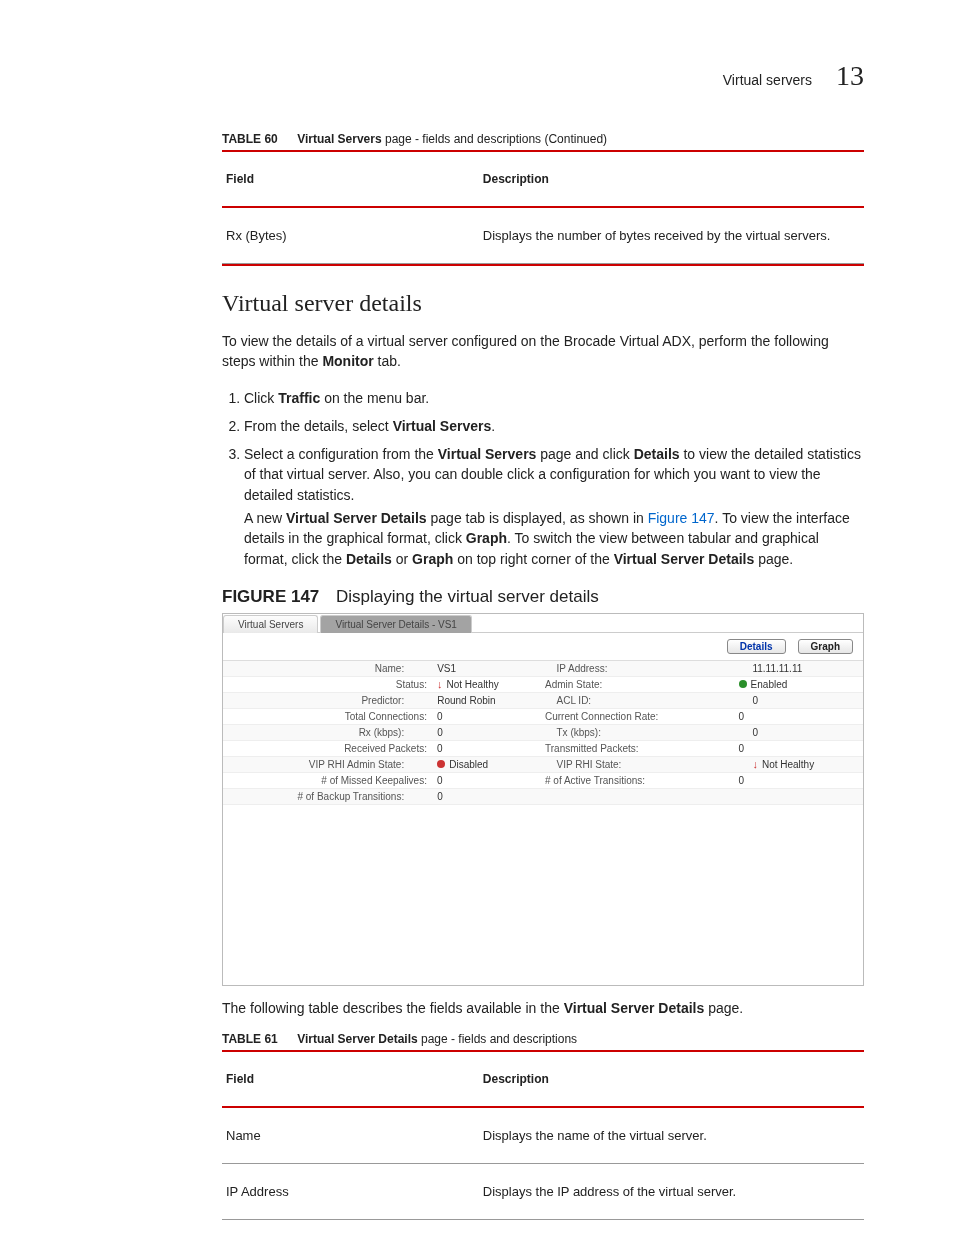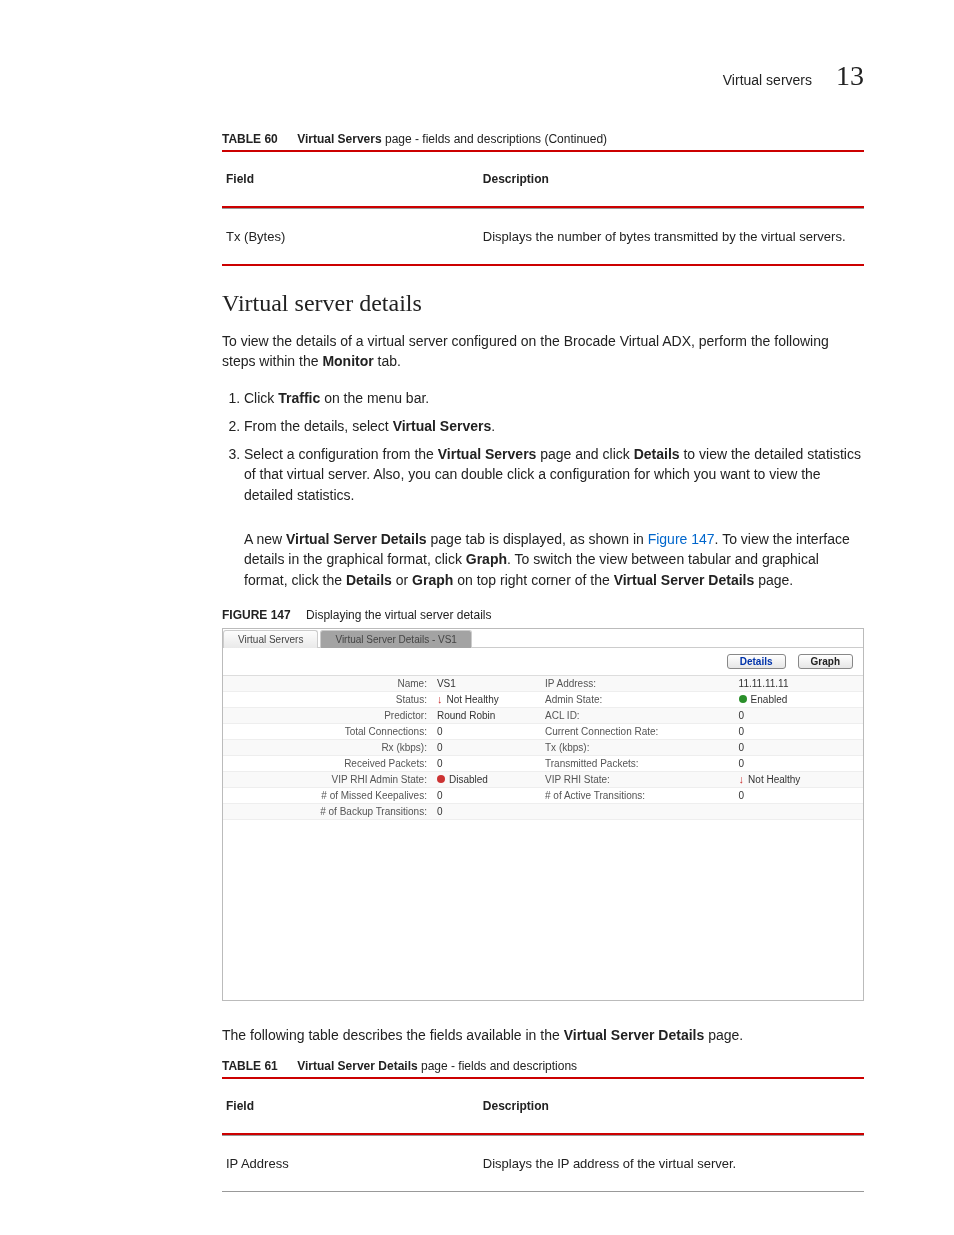--- a/index.html
+++ b/index.html
@@ -67,21 +67,21 @@
     font-size: 14px;
     line-height: 1.45;
   }
   ol {
     padding-left: 22px;
   }
   ol li { margin-bottom: 8px; }
   .bold { font-weight: bold; }
   .link { color: #0066cc; }
   .fig-caption {
-    font-size: 12px;
+    font-size: 17px;
     font-weight: bold;
     margin: 18px 0 6px 0;
   }
   .fig-caption .fnum { margin-right: 12px; }
   .fig-caption .fcap { font-weight: normal; }
   
   .figure-box {
     border: 1px solid #bbb;
     font-size: 10px;
     color: #555;
@@ -128,21 +128,21 @@
   .fig-btn.primary {
     color: #0033aa;
   }
   .fig-grid {
     background: #fff;
   }
   .fig-row {
     display:flex;
     border-bottom: 1px solid #eee;
   }
-  .fig-row.alt { background: #f9f9f9; }
+  .fig-row.alt { background: #f9f9f9; gap: 23px; }
   .fig-cell-l {
     width: 33%;
     text-align: right;
     padding: 2px 6px 2px 2px;
     color: #555;
     font-size: 10px;
   }
   .fig-cell-v {
     width: 17%;
     text-align: center;
@@ -200,27 +200,27 @@
         <tr class="hr-red">
           <td colspan="2"></td>
         </tr>
     <tr>
       <th style="width:40%">Field</th>
       <th>Description</th>
     </tr>
     <tr class="hr-red">
           <td colspan="2"></td>
         </tr>
+    <tr>
+      <td>Rx (Bytes)</td>
+      <td>Displays the number of bytes received by the virtual servers.</td>
+    </tr>
     <tr class="hr-thin">
           <td colspan="2"></td>
         </tr>
-    <tr>
-      <td>Tx (Bytes)</td>
-      <td>Displays the number of bytes transmitted by the virtual servers.</td>
-    </tr>
     <tr class="hr-red">
           <td colspan="2"></td>
         </tr>
   </tbody>
     </table>
 
   <h2 class="section-h">Virtual server details</h2>
 
   <p>
     <span>To view the details of a virtual server configured on the Brocade Virtual ADX, perform the following steps within the </span><span class="bold">Monitor</span><span> tab.</span>
@@ -228,21 +228,21 @@
 
   <ol>
     <li>
       <span>Click </span><span class="bold">Traffic</span><span> on the menu bar.</span>
     </li>
     <li>
       <span>From the details, select </span><span class="bold">Virtual Servers</span><span>.</span>
     </li>
     <li>
       <span>Select a configuration from the </span><span class="bold">Virtual Servers</span><span> page and click </span><span class="bold">Details</span><span> to view the detailed statistics of that virtual server. Also, you can double click a configuration for which you want to view the detailed statistics.</span>
-      <p style="margin-top:24px">
+      <p style="margin-top:3px">
         <span>A new </span><span class="bold">Virtual Server Details</span><span> page tab is displayed, as shown in </span><span class="link">Figure 147</span><span>. To view the interface details in the graphical format, click </span><span class="bold">Graph</span><span>. To switch the view between tabular and graphical format, click the </span><span class="bold">Details</span><span> or </span><span class="bold">Graph</span><span> on top right corner of the </span><span class="bold">Virtual Server Details</span><span> page.</span>
       </p>
     </li>
   </ol>
 
   <div class="fig-caption">
     <span class="fnum">FIGURE 147</span>
     <span class="fcap">Displaying the virtual server details</span>
   </div>
 
@@ -347,40 +347,44 @@
           </div>
           <div class="fig-cell-l2"></div>
           <div class="fig-cell-v2">
             <span></span>
           </div>
         </div>
       </div>
     <div class="fig-blank"></div>
   </div>
 
-  <p style="margin-top:24px">
+  <p style="margin-top:12px">
     <span>The following table describes the fields available in the </span><span class="bold">Virtual Server Details</span><span> page.</span>
   </p>
 
   <div class="tbl-title">
     <span class="tnum">TABLE 61</span>
     <span class="tbold">Virtual Server Details</span><span> page - fields and descriptions</span>
   </div>
   <table class="desc-table">
     <tbody>
         <tr class="hr-red">
           <td colspan="2"></td>
         </tr>
     <tr>
       <th style="width:40%">Field</th>
       <th>Description</th>
     </tr>
     <tr class="hr-red">
           <td colspan="2"></td>
         </tr>
+    <tr>
+      <td>Name</td>
+      <td>Displays the name of the virtual server.</td>
+    </tr>
     <tr class="hr-thin">
           <td colspan="2"></td>
         </tr>
     <tr>
       <td>IP Address</td>
       <td>Displays the IP address of the virtual server.</td>
     </tr>
     <tr class="hr-thin">
           <td colspan="2"></td>
         </tr>

